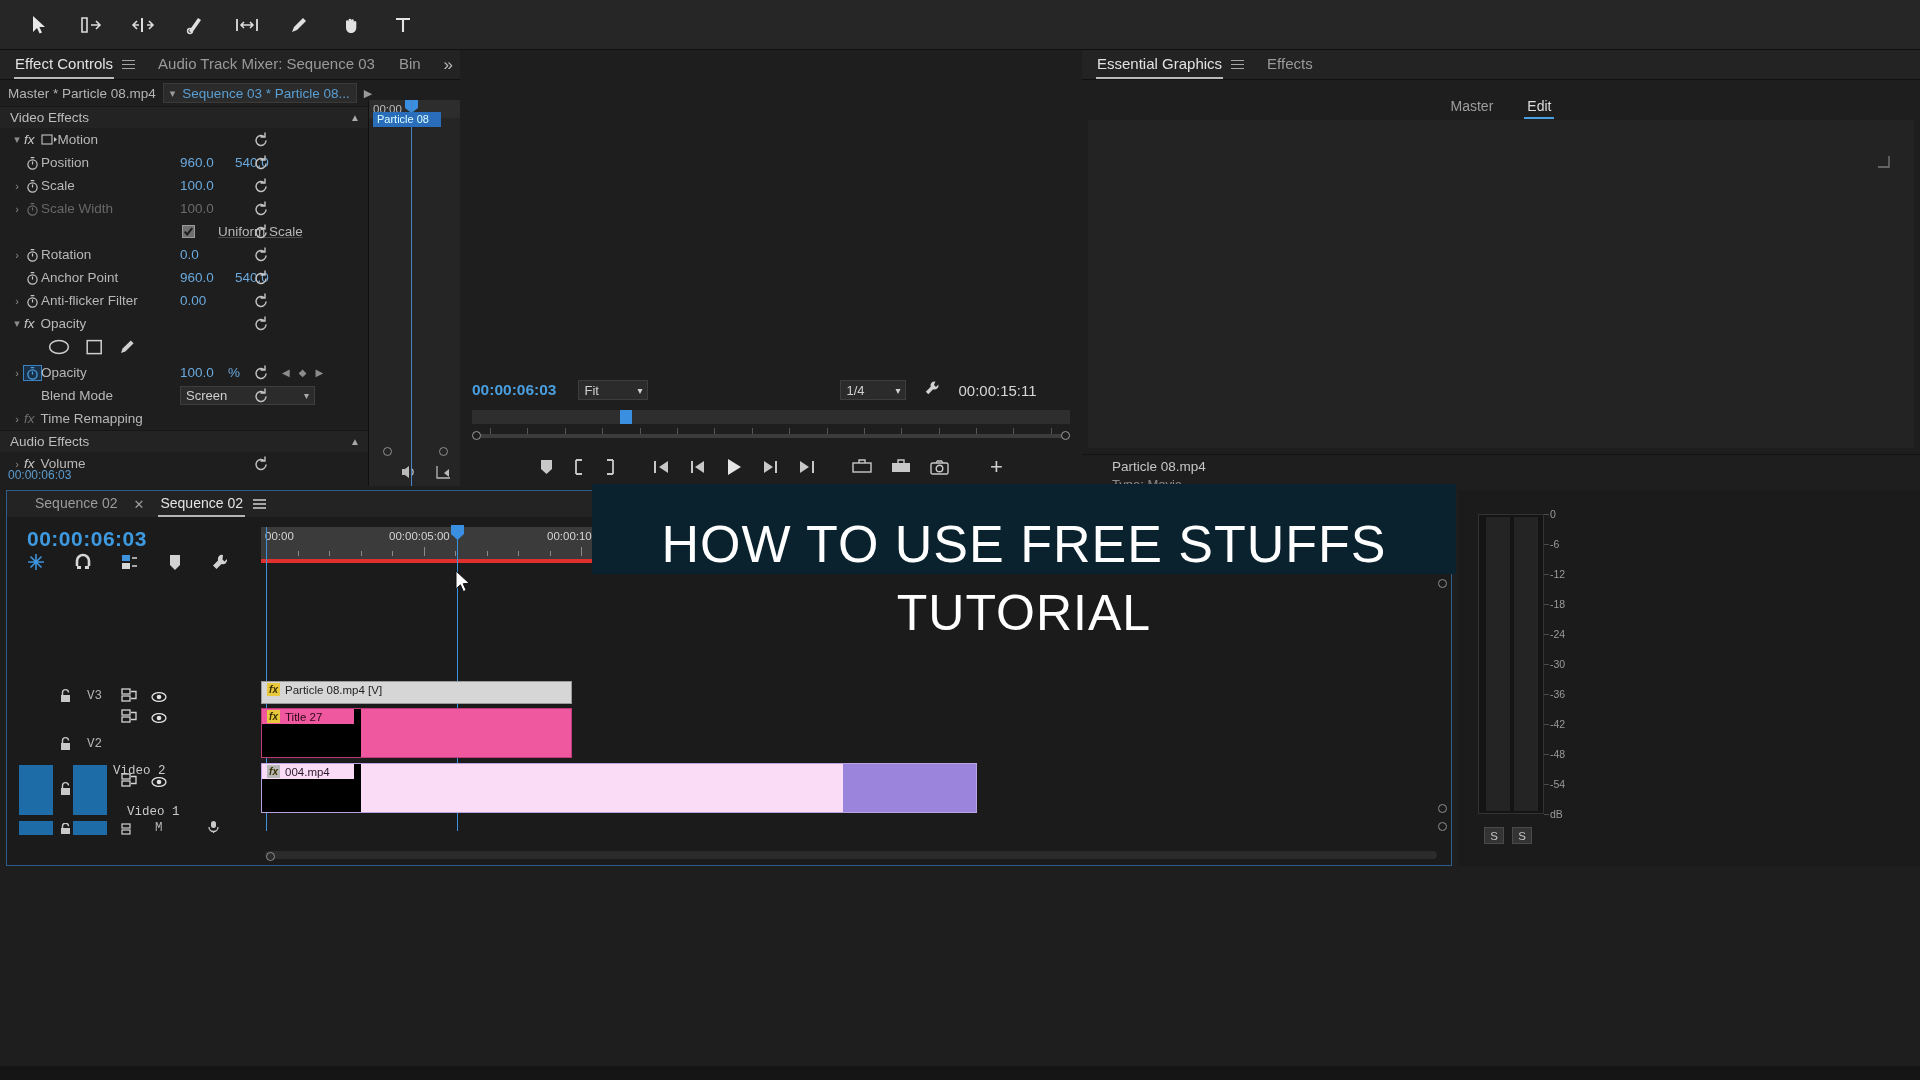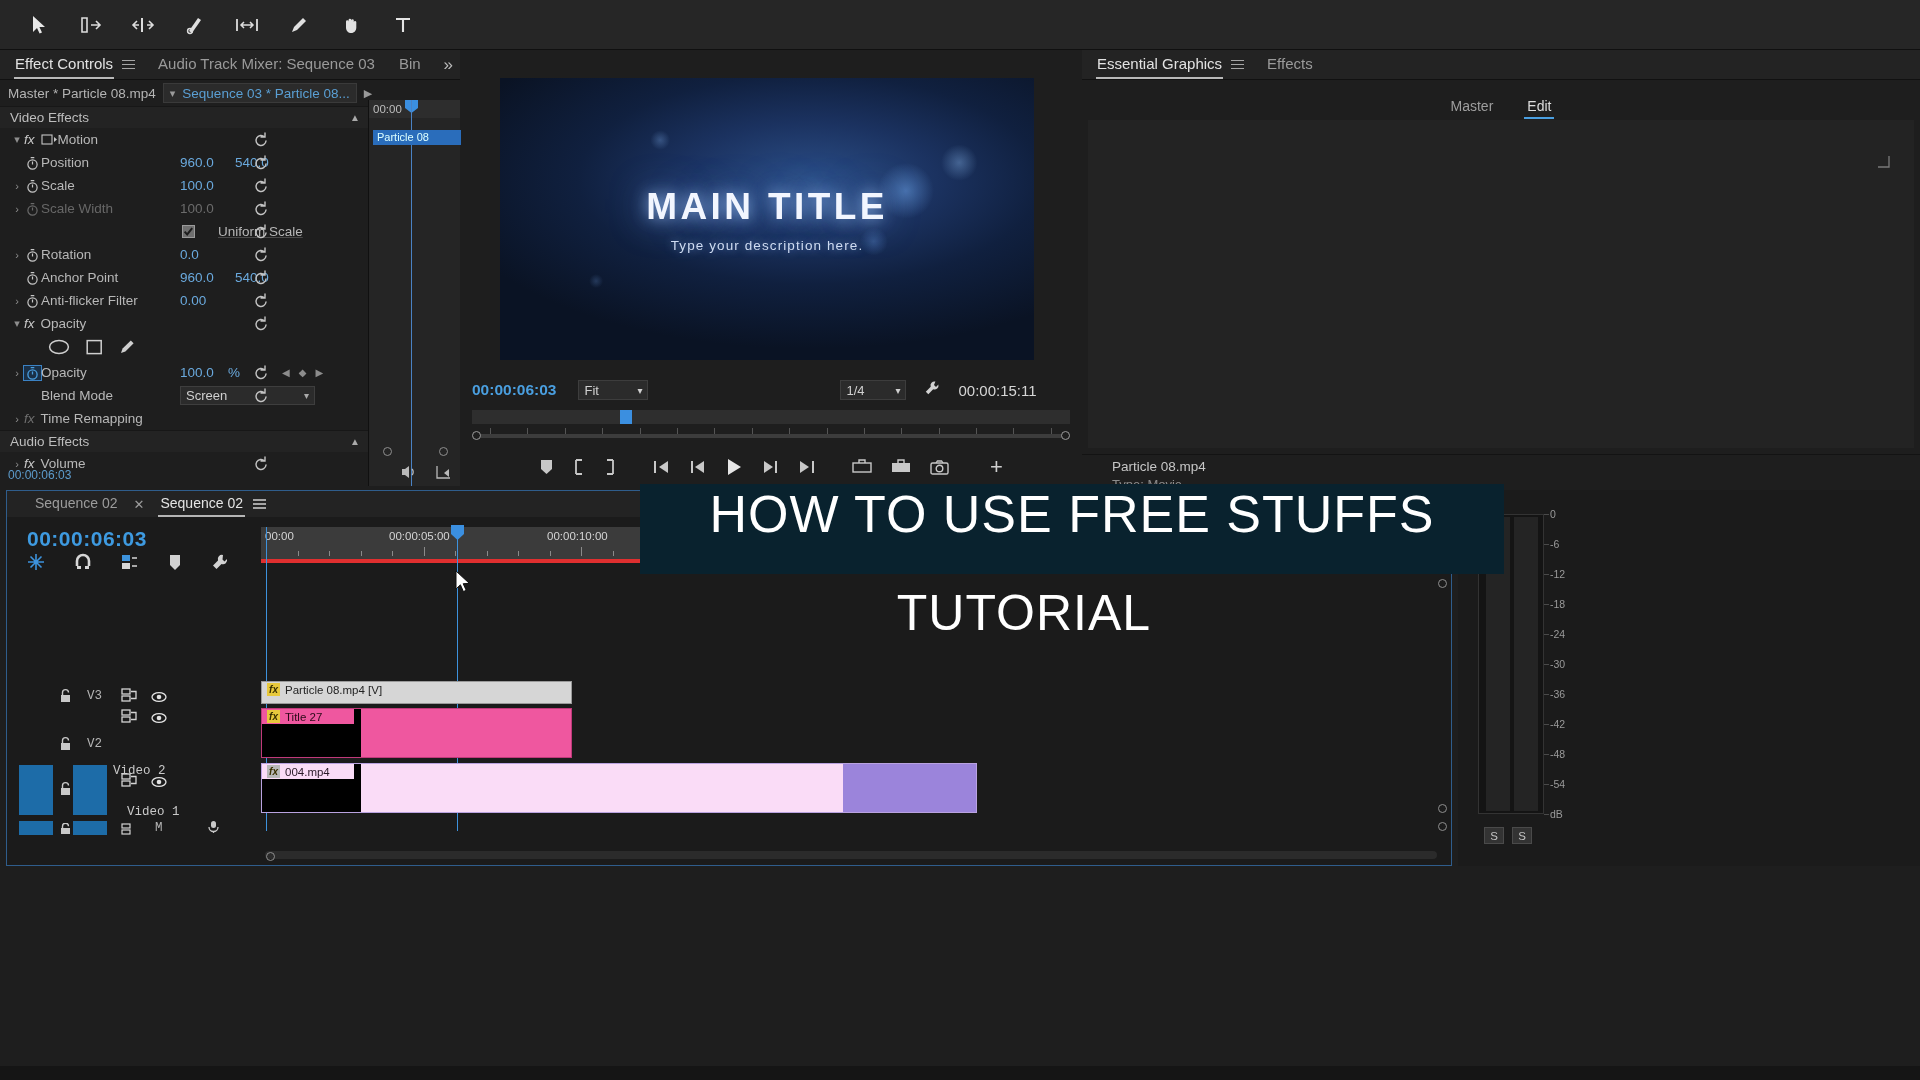--- a/index.html
+++ b/index.html
@@ -48,21 +48,21 @@
     display: flex; align-items: center; padding: 0 6px; gap: 7px;
     color: #5a9fd4; font-size: 13.5px; cursor: pointer;
   }
   .ec-arrow { color: #9a9a9a; font-size: 11px; }
   .ec-mini-tl {
     position: absolute; right: 0; top: 50px; width: 92px; height: 386px;
     background: #252525; border-left: 1px solid #101010;
   }
   .ec-tc-bar { height: 18px; background: #2d2d2d; font-size: 11.5px; color: #bdbdbd; padding-left: 4px; line-height: 18px; }
   .ec-clipbar {
-    position: absolute; left: 4px; top: 30px; width: 88px; height: 15px;
+    position: absolute; left: 4px; top: 12px; width: 68px; height: 15px;
     background: #2a6dbb; color: #dff; font-size: 11px; line-height: 15px; padding-left: 4px;
   }
   .ec-playhead { position: absolute; left: 42px; top: 0; width: 1px; height: 386px; background: #4a82c4; }
   .ec-ph-head { position: absolute; left: 36px; top: 0; width: 13px; height: 13px; background: #3b8fe0; clip-path: polygon(0 0,100% 0,100% 62%,50% 100%,0 62%); }
 
   .ec-section {
     height: 22px; background: #232323; display: flex; align-items: center;
     justify-content: space-between; padding: 0 8px 0 10px; font-size: 13.5px;
     color: #bdbdbd; border-top: 1px solid #171717;
   }
@@ -194,21 +194,21 @@
   .meter-ch { position: absolute; top: 2px; bottom: 2px; width: 24px; background: #242424; }
   .db-scale { position: absolute; left: 92px; top: 24px; bottom: 52px; width: 40px; }
   .db-lbl { position: absolute; font-size: 10.5px; color: #9a9a9a; }
   .db-line { position: absolute; left: -6px; width: 5px; height: 1px; background: #4a4a4a; }
   .sbtn { position: absolute; bottom: 22px; width: 20px; height: 17px; background: #333; border: 1px solid #4a4a4a;
           color: #c4c4c4; font-size: 11.5px; display: flex; align-items: center; justify-content: center; cursor: pointer; }
 
   
   #banner {
     position: absolute; left: 592px; top: 484px; width: 864px; height: 90px;
-    background: #09222e; display: flex; align-items: flex-start; justify-content: center; margin-left: 48px;
+    background: #09222e; display: flex; align-items: flex-end; justify-content: center;
   }
   #bannerText { color: #fff; font-size: 52px; letter-spacing: 1px; white-space: nowrap; }
   #banner2 { position: absolute; left: 592px; top: 574px; width: 864px; height: 78px; background: transparent;
              display: flex; align-items: center; justify-content: center; }
   #banner2Text { color: #fff; font-size: 50px; letter-spacing: 1px; }
 
   
   #cursor { position: absolute; left: 455px; top: 570px; width: 18px; height: 26px; pointer-events: none; }
 
   .taskbar { position: absolute; left: 0; bottom: 0; width: 1920px; height: 14px; background: #151515; }
@@ -552,24 +552,20 @@
             <path d="M13 9a5 5 0 1 1-1.6-4.2M12 1v4H8" stroke="#c3c3c3" stroke-width="1.4" fill="none" stroke-linecap="round"></path>
           </svg>
       </span>
     </div>
 
     <div class="ec-footer-tc">00:00:06:03</div>
   </div>
 
   <div class="panel" id="program">
 
-    <div class="prog-canvas">
-      <div class="prog-title">MAIN TITLE</div>
-      <div class="prog-sub">Type your description here.</div>
-    </div>
 
     <div class="prog-ctl-row">
       <span class="tc-blue">00:00:06:03</span>
       <span class="fit-sel" style="width:70px;margin-left:22px">
         <span>Fit</span>
         <span style="font-size:10px">▾</span>
       </span>
       <span class="q-sel" style="width:66px;margin-left:192px">
         <span>1/4</span>
         <span style="font-size:10px">▾</span>

